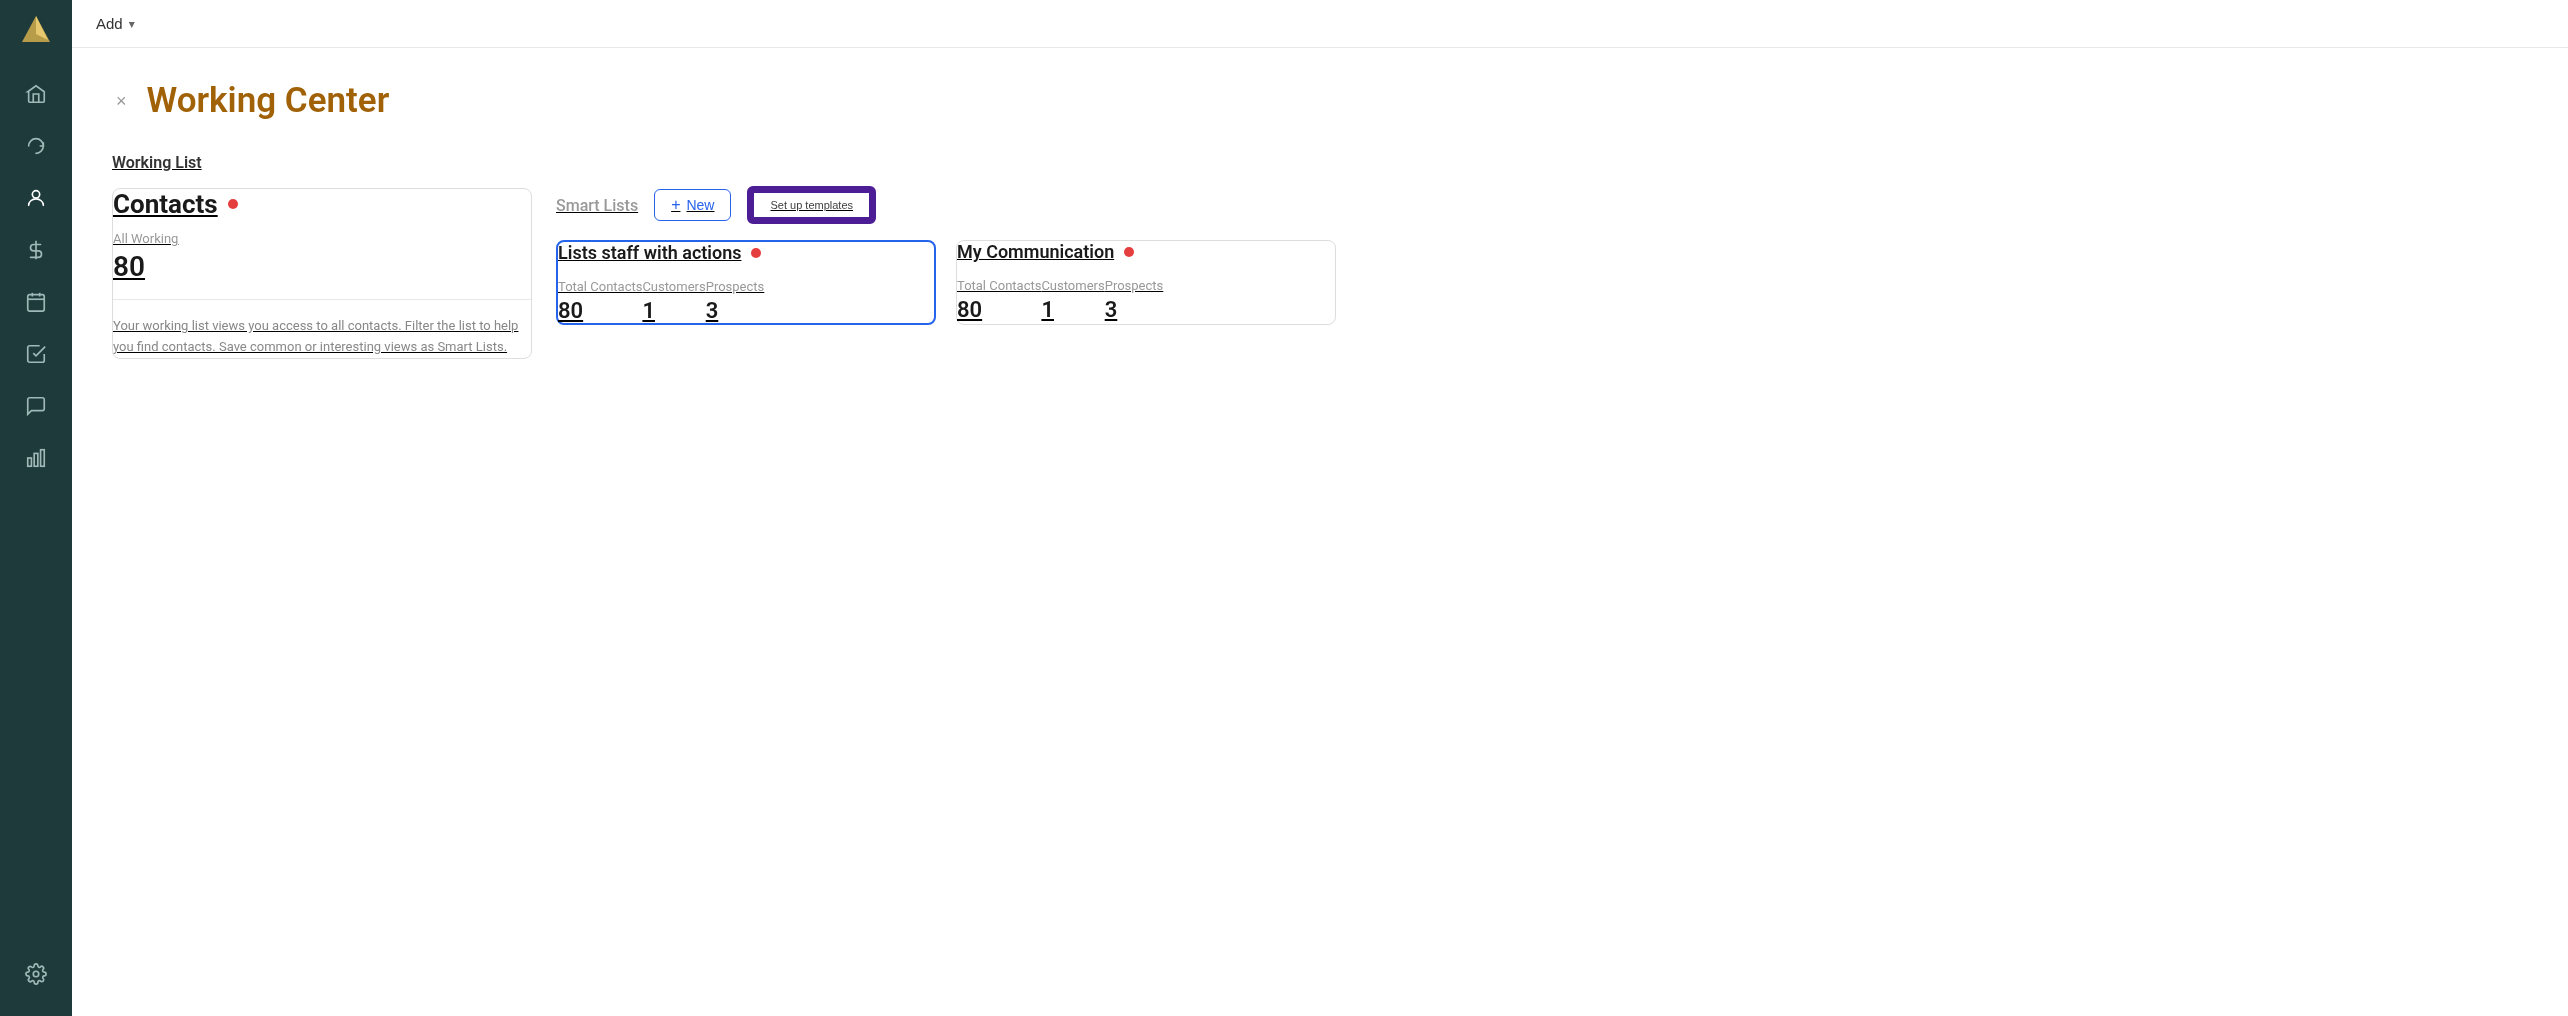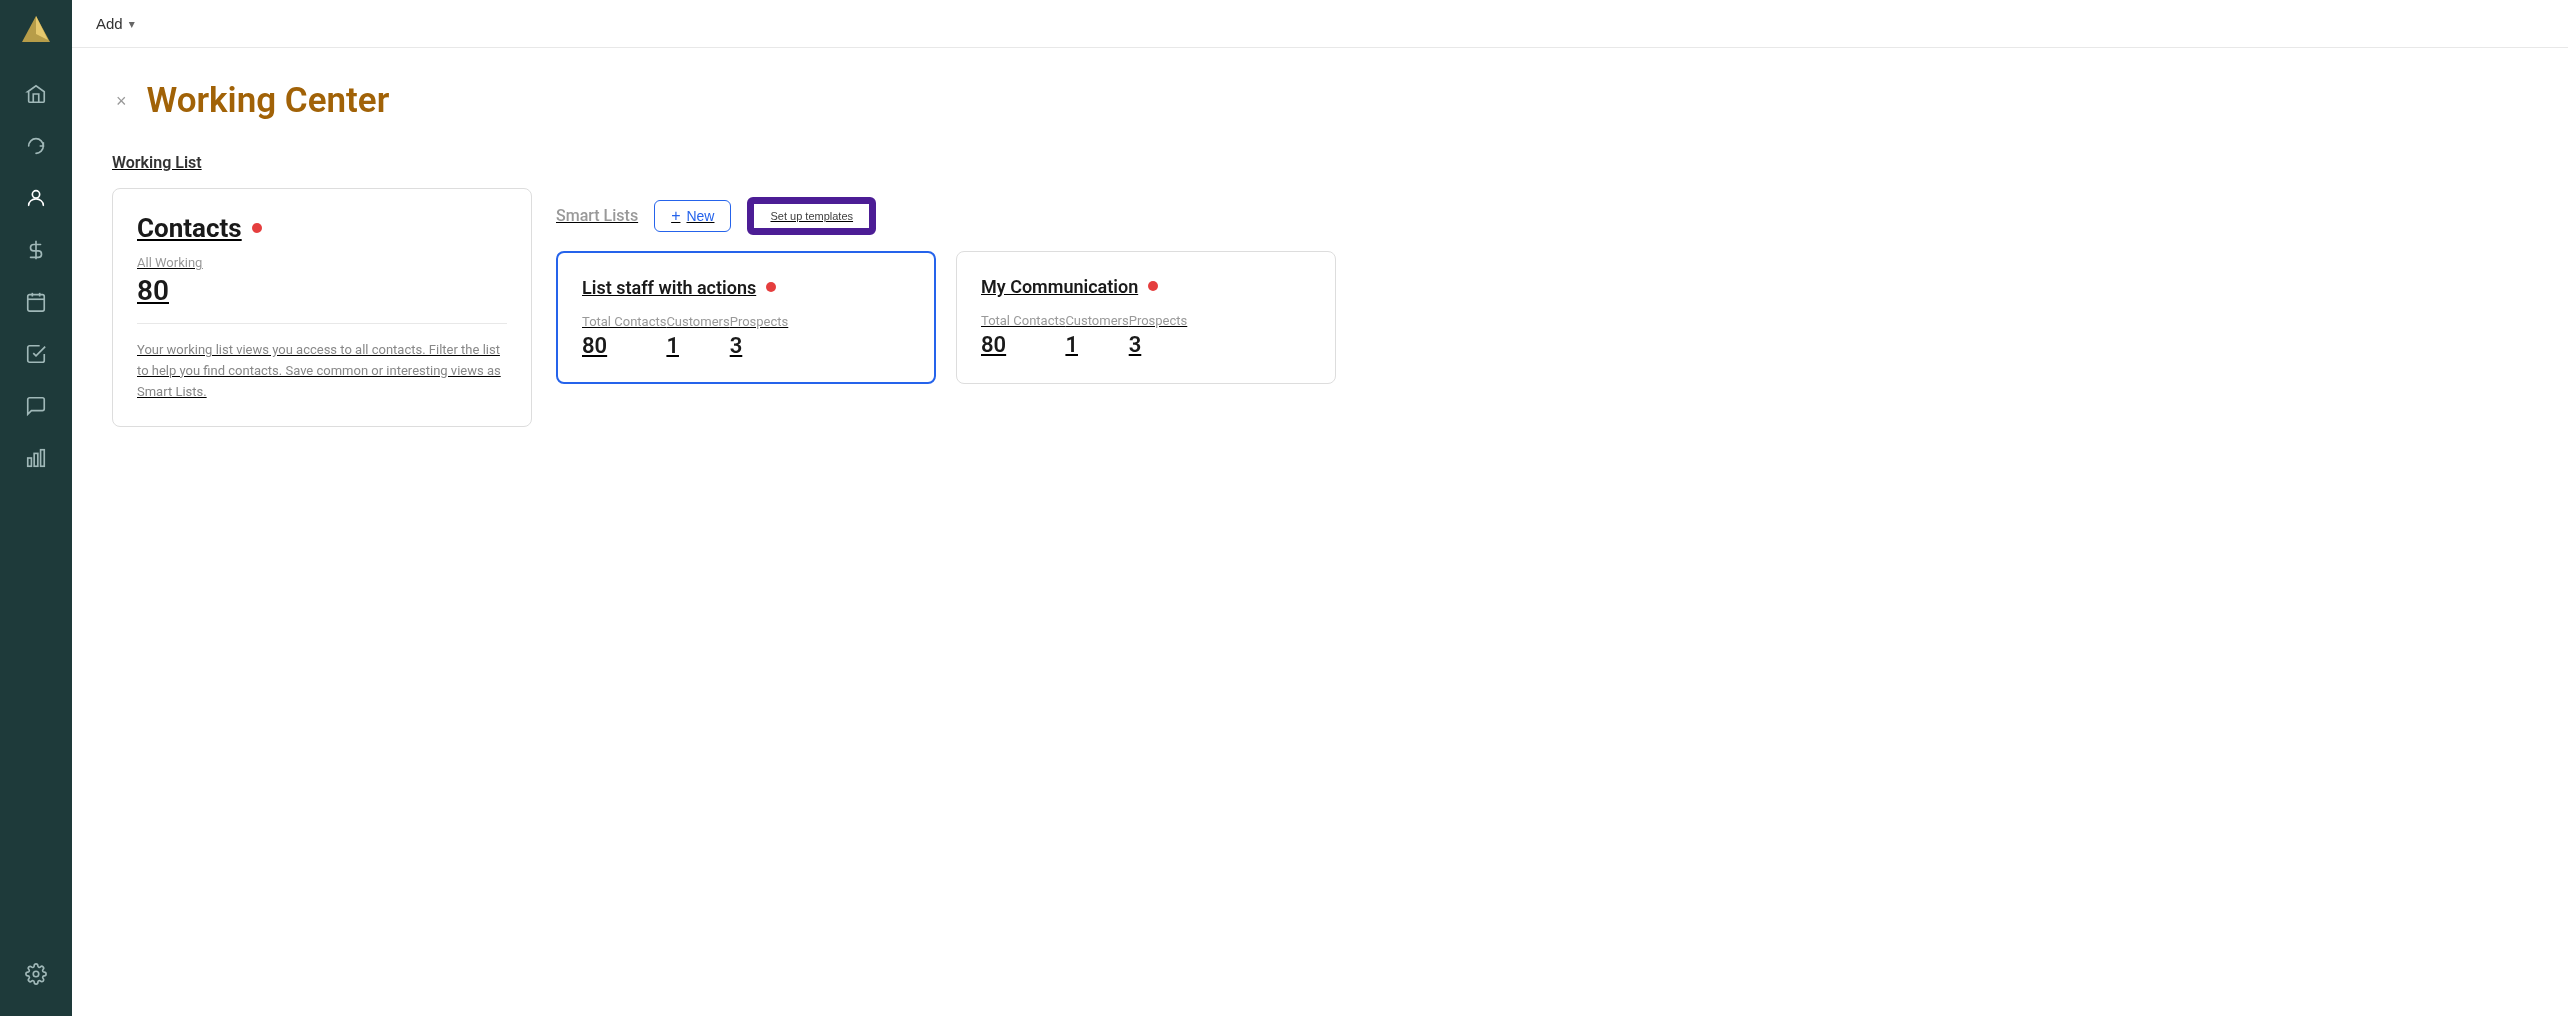--- a/index.html
+++ b/index.html
@@ -149,21 +149,20 @@
       display: flex;
       gap: 20px;
       flex-wrap: wrap;
     }
 
     
     .card {
       background: #fff;
       border: 1px solid #ddd;
       border-radius: 8px;
-      padding: 24px;
     }
     .card.working-card {
       width: 100%;
     }
     .card.smart-card {
       min-width: 380px;
       flex: 0 0 380px;
     }
     .card.smart-card.selected {
       border: 2px solid #2563eb;
@@ -379,21 +378,21 @@
           </button>
           <button class="btn-templates">
             <span>Set up templates</span>
           </button>
         </div>
 
         <div class="smart-lists-cards">
 
           <div class="card smart-card selected">
             <div class="card-title-row">
-              <span class="card-title-smart">List staff with actions</span>
+              <span class="card-title-smart">Lists staff with actions</span>
               <span class="red-dot"></span>
             </div>
             <div class="stats-row">
               <div class="stat-item">
                 <div class="stat-label">Total Contacts</div>
                 <div class="stat-value">80</div>
               </div>
               <div class="stat-item">
                 <div class="stat-label">Customers</div>
                 <div class="stat-value">1</div>

